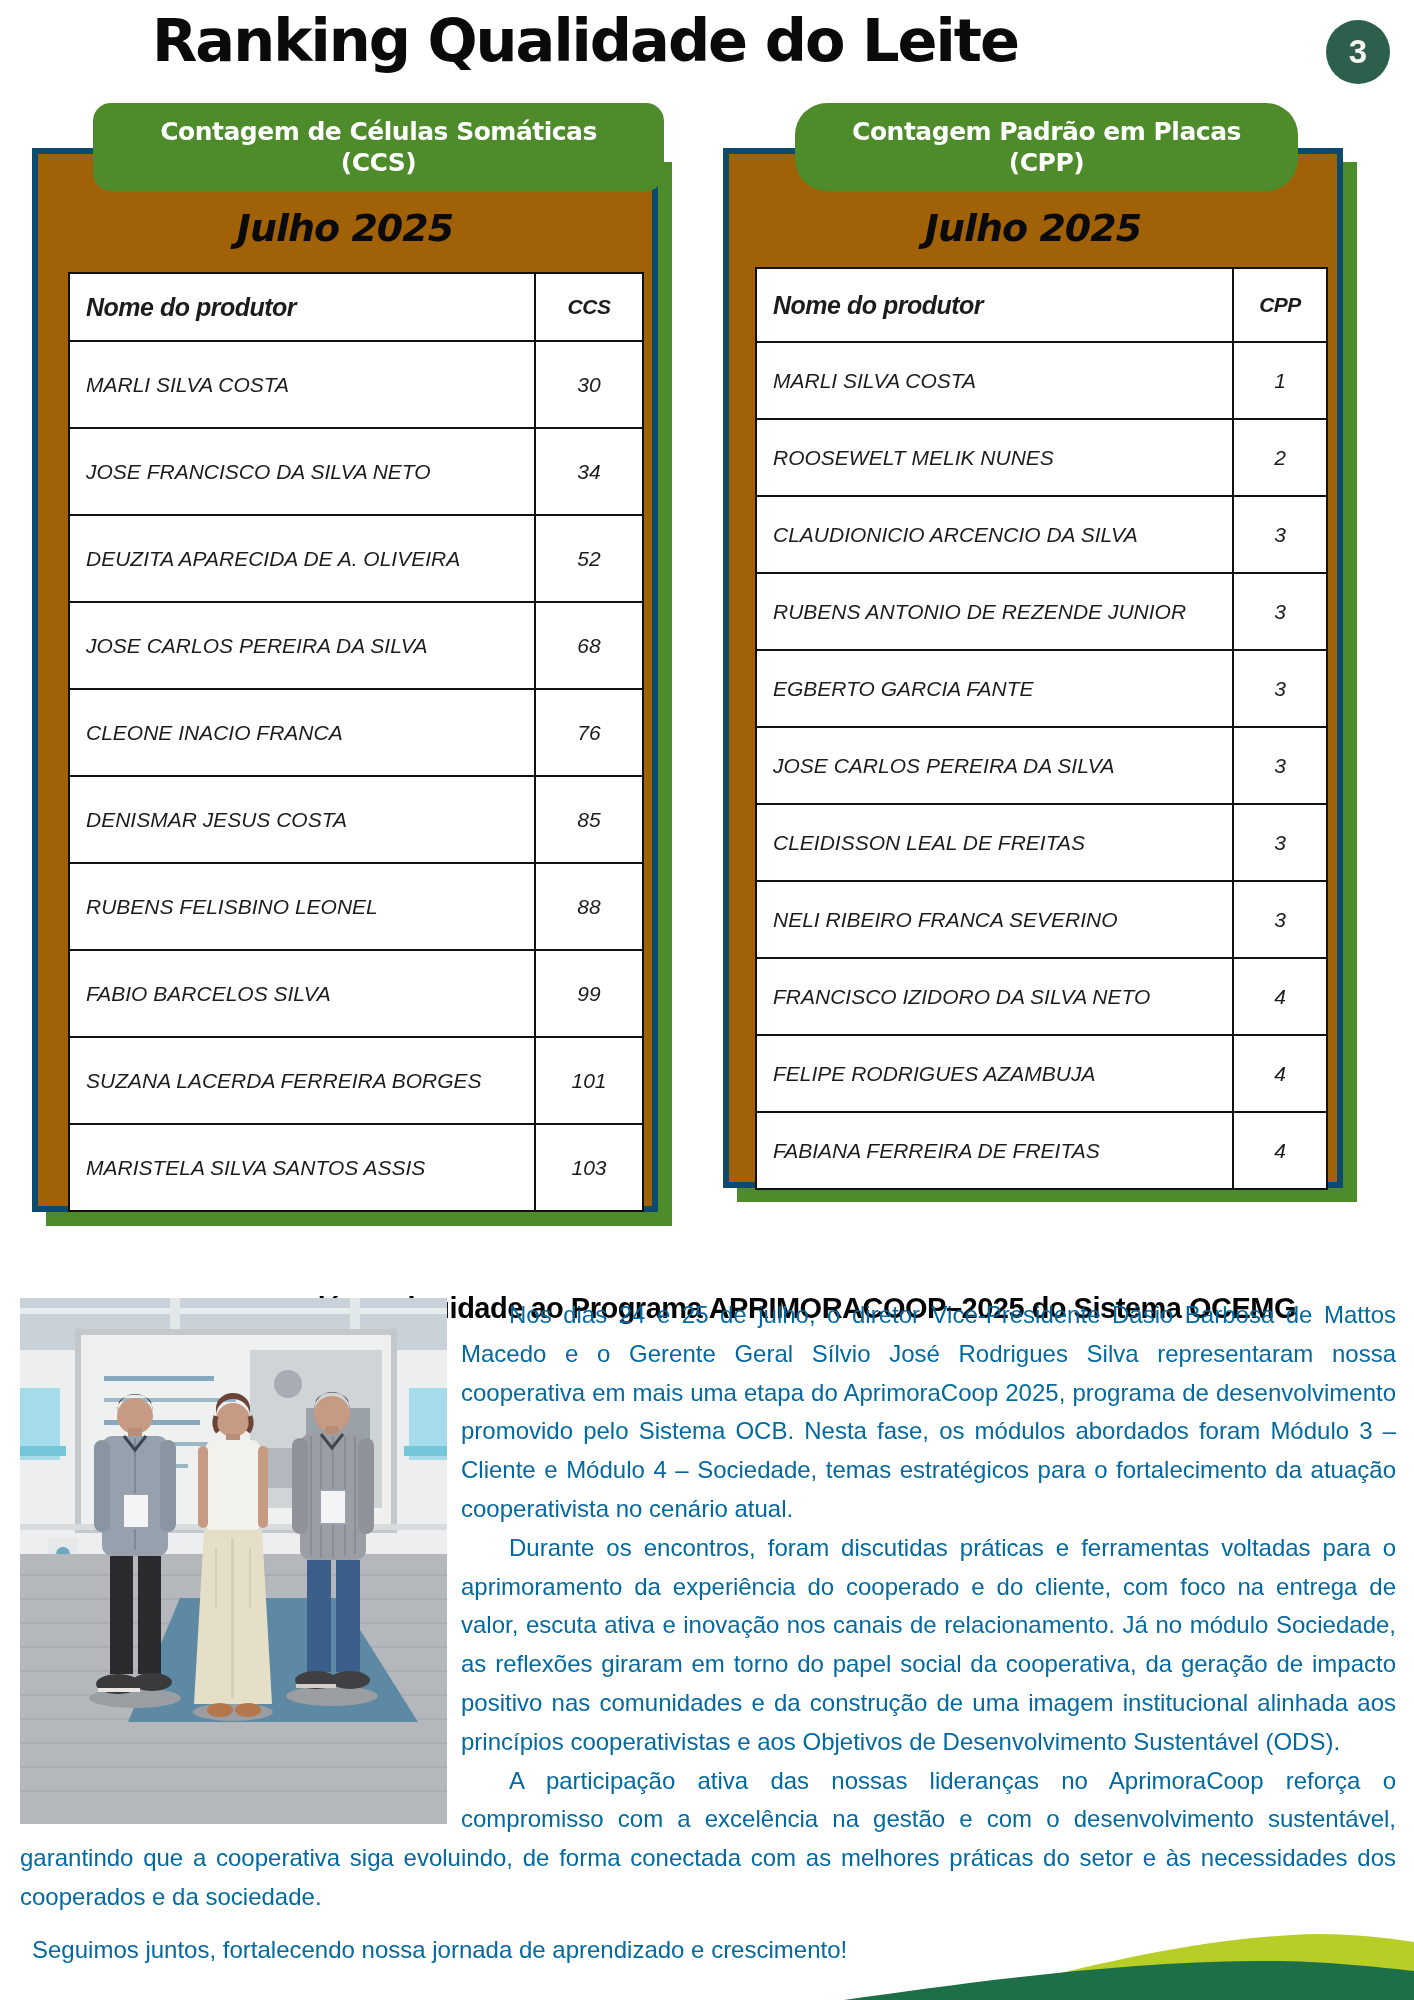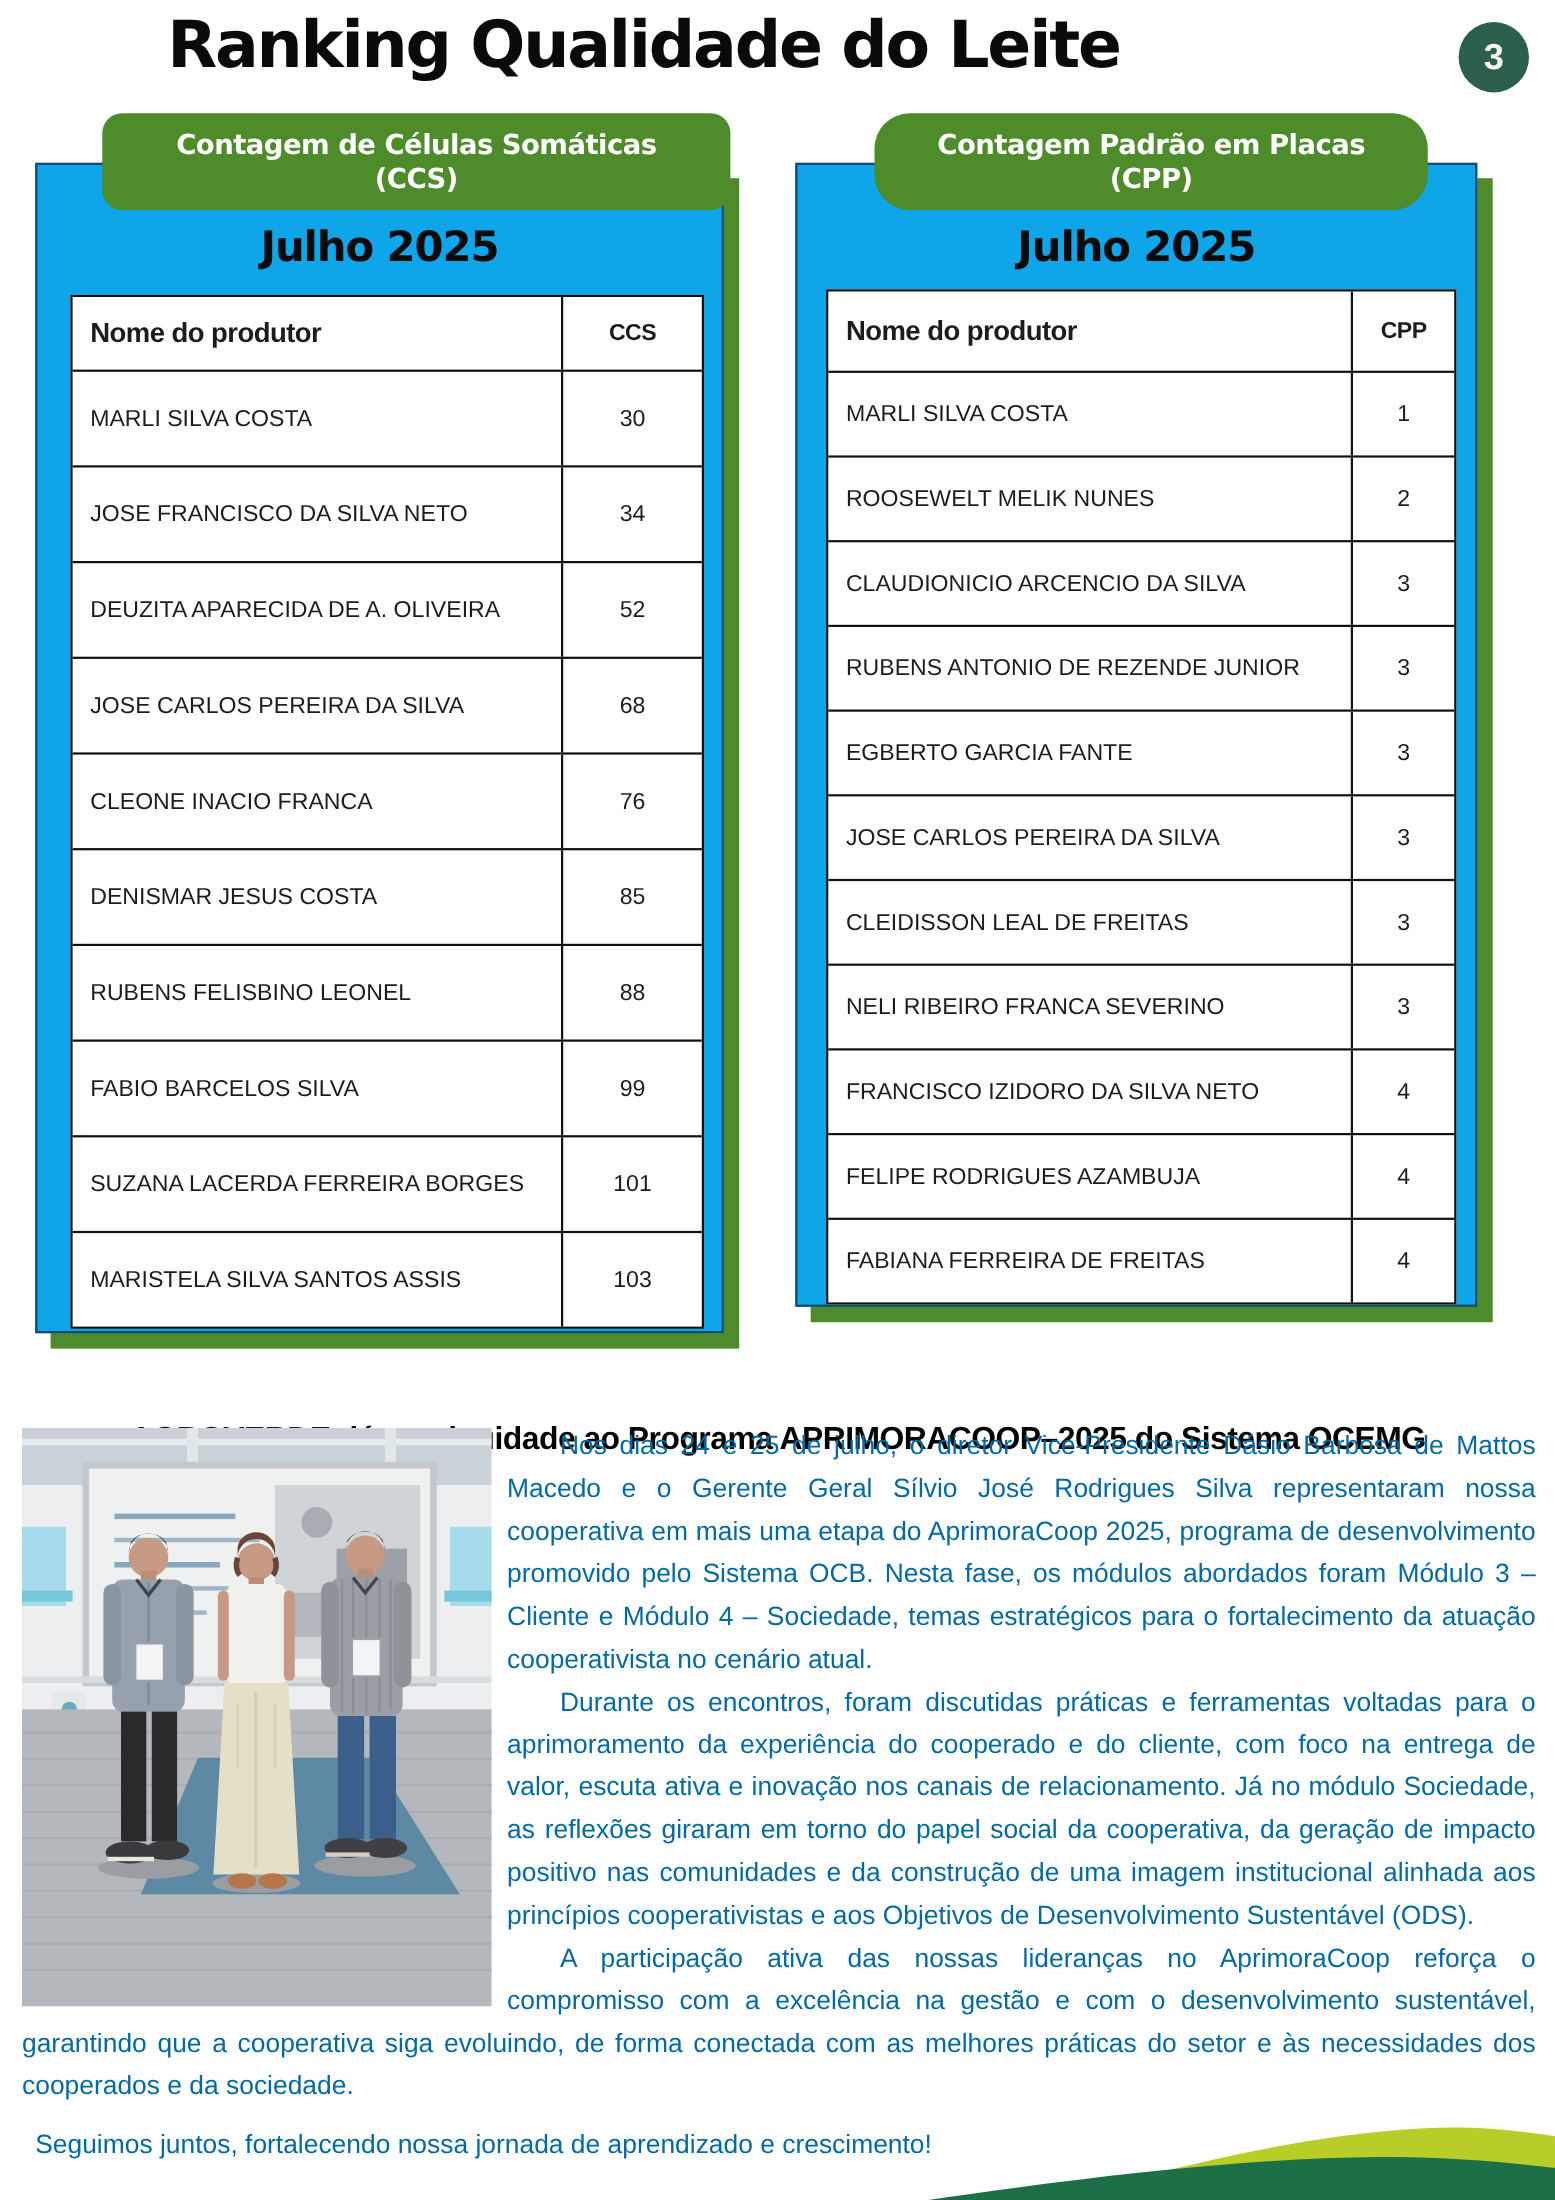--- a/index.html
+++ b/index.html
@@ -22,39 +22,39 @@
   .pill{
     position:absolute;top:103px;height:88px;border-radius:18px;background:#4e8b2b;
     color:#fff;display:flex;flex-direction:column;align-items:center;justify-content:center;
     z-index:3;font-weight:bold;font-size:25px;line-height:31px;text-align:center;
     font-family:"DejaVu Sans",sans-serif;letter-spacing:-0.5px;
   }
   .pill-left{left:93px;width:571px;}
   .pill-right{left:795px;width:503px;border-radius:32px;}
   
   .panel{
-    position:absolute;top:148px;background:#0ea5e9;border:2px solid #0c4a6e;
-    box-shadow:14px 14px 0 #4e8b2b;z-index:2;box-sizing:border-box;
+    position:absolute;top:148px;background:#a16207;border:6px solid #0c4a6e;
+    box-shadow:14px 14px 0 #4e8b2b;z-index:2;box-sizing:border-box;font-style:italic;
   }
   .panel-left{left:32px;width:626px;height:1064px;}
   .panel-right{left:723px;width:620px;height:1040px;}
   .month{
     margin-top:52px;text-align:center;font-size:38px;font-weight:bold;
     letter-spacing:-1px;font-family:"DejaVu Sans",sans-serif;color:#0a0a0a;
   }
   
   .rtable{position:absolute;background:#fff;border:2px solid #111;box-sizing:border-box;}
   .rtable-ccs{left:30px;top:118px;width:576px;}
   .rtable-cpp{left:26px;top:113px;width:573px;}
   .trow{display:flex;border-top:2px solid #111;}
   .trow.thead{border-top:none;}
   .cell{display:flex;align-items:center;box-sizing:border-box;}
   .cell.name{flex:1;border-right:2px solid #111;padding-left:16px;}
   .cell.val{justify-content:center;}
-  .rtable-ccs .cell.val{width:126px;}
+  .rtable-ccs .cell.val{width:106px;}
   .rtable-cpp .cell.val{width:92px;}
   .rtable-ccs .trow{height:85px;}
   .rtable-ccs .trow.thead{height:66px;}
   .rtable-cpp .trow{height:75px;}
   .rtable-cpp .trow.thead{height:72px;}
   .thead .cell{font-weight:bold;font-size:25px;letter-spacing:-0.5px;}
   .trow .cell{font-size:21px;color:#1c1c1c;}
   .thead .cell.name{font-size:25px;}
   
   .headline{

